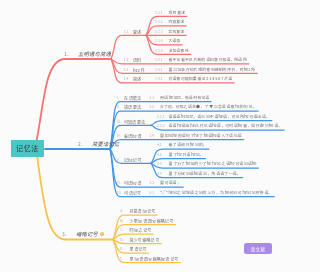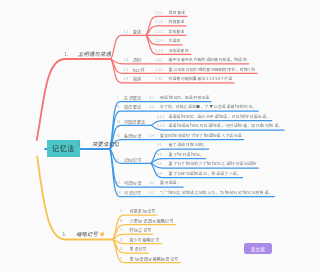--- a/index.html
+++ b/index.html
@@ -1,21 +1,21 @@
 <!DOCTYPE html>
 <html><head>
 <meta charset="utf-8">
 <style>
   html,body{margin:0;padding:0;}
   body{width:300px;height:272px;background:#fbfbfb;overflow:hidden;
        font-family:"Noto Sans CJK SC","DejaVu Sans",sans-serif;}
   #stage{position:relative;width:300px;height:272px;background:#fbfbfb;}
   svg.links{position:absolute;left:0;top:0;width:300px;height:272px;}
   .root{position:absolute;background:#4cc5c6;color:#333;font-size:7px;
-        display:flex;align-items:center;justify-content:center;letter-spacing:.6px;margin-left:36px;}
+        display:flex;align-items:center;justify-content:center;letter-spacing:.6px;}
   .lbl{position:absolute;white-space:nowrap;line-height:1;transform:translateY(-50%);}
   .nd{font-size:3.9px;color:#6e6e6e;}
   .nm{font-size:3.4px;color:#b4b4b4;}
   .l2{font-size:4px;color:#6e6e6e;}
   .tn{font-size:4.8px;color:#7d7d7d;}
   .tl{font-size:5.2px;color:#4a4a4a;font-style:italic;letter-spacing:.3px;}
   .btn{position:absolute;background:#a98ae8;border-radius:2.5px;color:#fff;
        font-size:4.5px;display:flex;align-items:center;justify-content:center;letter-spacing:.3px;}
   .emo{position:absolute;width:4.5px;height:4.5px;border-radius:50%;
        background:radial-gradient(circle at 35% 35%,#ffd98a,#f0a93c 70%,#d98c1e);}

